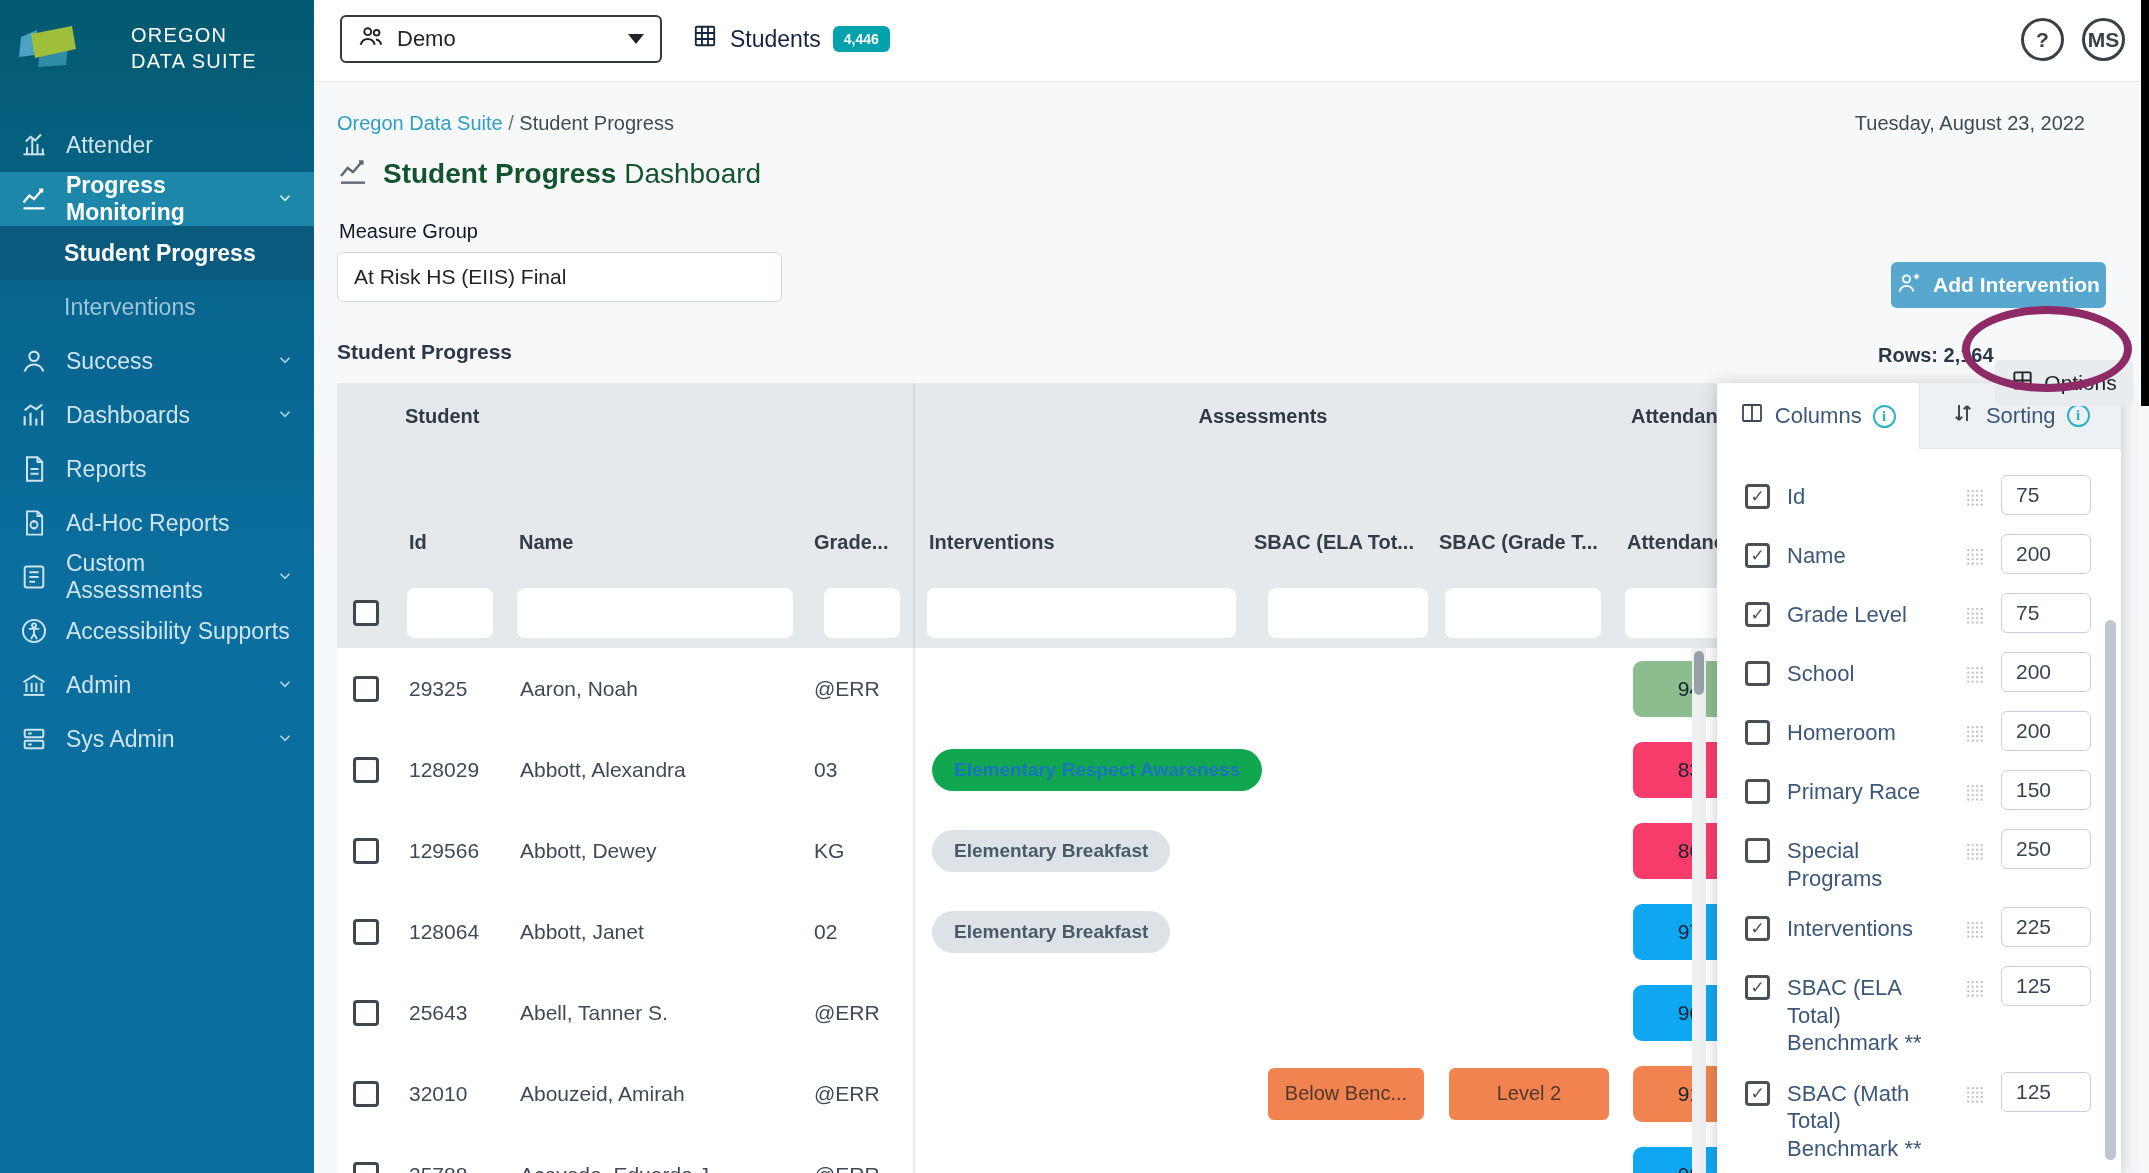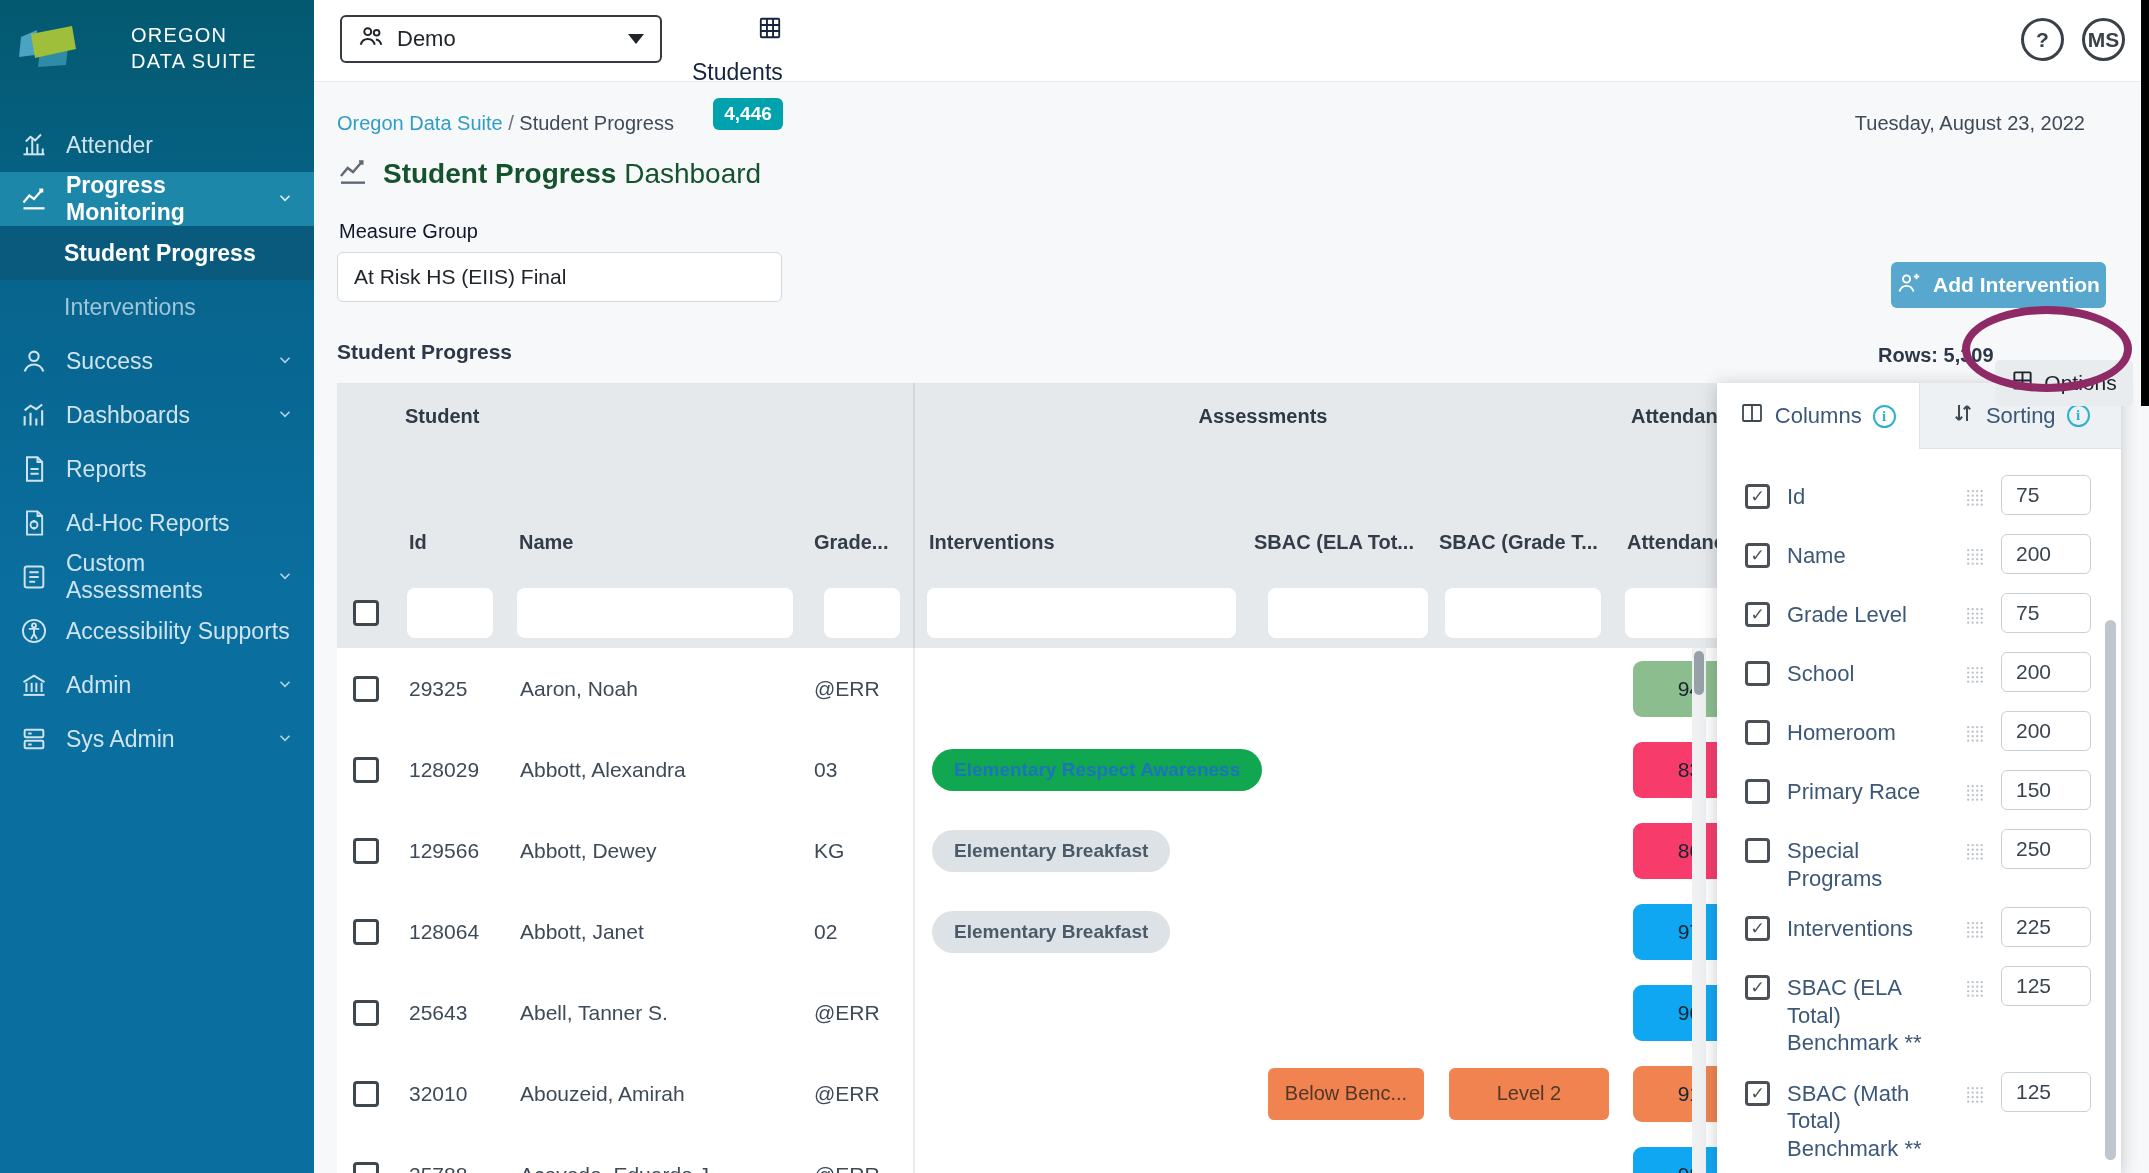--- a/index.html
+++ b/index.html
@@ -24,24 +24,24 @@
 
   
   .topbar { position:absolute; left:314px; top:0; right:0; height:82px; background:#fff;
     border-bottom:1px solid #e8eaec; z-index:10; }
   .demo-select { position:absolute; left:26px; top:15px; width:322px; height:48px; background:#fff;
     border:2px solid #343a40; border-radius:6px; display:flex; align-items:center; gap:13px;
     padding:0 16px; font-size:22px; color:#212529; cursor:pointer; }
   .demo-select .icon svg { width:26px; height:26px; }
   .caret { margin-left:auto; width:0; height:0; border-left:8px solid transparent;
     border-right:8px solid transparent; border-top:10px solid #212529; }
-  .students { position:absolute; left:378px; top:15px; height:48px; display:flex; align-items:flex-end;
-    gap:12px; font-size:23px; color:#15253f; cursor:pointer;flex-direction:column; }
+  .students { position:absolute; left:378px; top:15px; height:48px; display:flex; align-items:center;
+    gap:12px; font-size:23px; color:#15253f; cursor:pointer; }
   .students .icon svg { width:26px; height:26px; }
-  .count-badge { background:#00a2ae; color:#fff; font-weight:bold; font-size:19px;
+  .count-badge { background:#00a2ae; color:#fff; font-weight:bold; font-size:14px;
     padding:5px 11px; border-radius:6px; }
   .circle-btn { position:absolute; top:18px; width:43px; height:43px; border:3px solid #3a4047;
     border-radius:50%; display:flex; align-items:center; justify-content:center;
     font-size:21px; font-weight:bold; color:#3a4047; background:#fff; cursor:pointer; }
   .help-btn { right:85px; }
   .avatar-btn { right:24px; }
   .black-strip { position:absolute; right:0; top:0; width:8px; height:406px; background:#010101; z-index:90; }
 
   
   .breadcrumb { position:absolute; left:337px; top:112px; font-size:20px; color:#6c757d; }
@@ -335,21 +335,21 @@
       <svg viewBox="0 0 24 24" fill="none" stroke="#ffffff" stroke-width="1.9">
         <circle cx="9.5" cy="8" r="3.6"></circle>
           <path d="M2.5 20.5c1.1-3.6 3.9-5.6 7-5.6s5.9 2 7 5.6"></path>
         <path d="M16.8 5.5h5.4M19.5 2.8v5.4"></path>
       </svg>
     </span>
     <span>Add Intervention</span>
   </button>
 
   <div class="section-title">Student Progress</div>
-  <div class="rows-label">Rows: 5,309</div>
+  <div class="rows-label">Rows: 2,164</div>
   <button class="options-btn">
     <span class="icon">
       <svg viewBox="0 0 24 24" fill="none" stroke="#212529" stroke-width="2">
         <rect x="3.5" y="3.5" width="17" height="17" rx="1"></rect>
           <path d="M12 3.5v17M3.5 12h17"></path>
       </svg>
     </span>
     <span>Options</span>
   </button>
 

